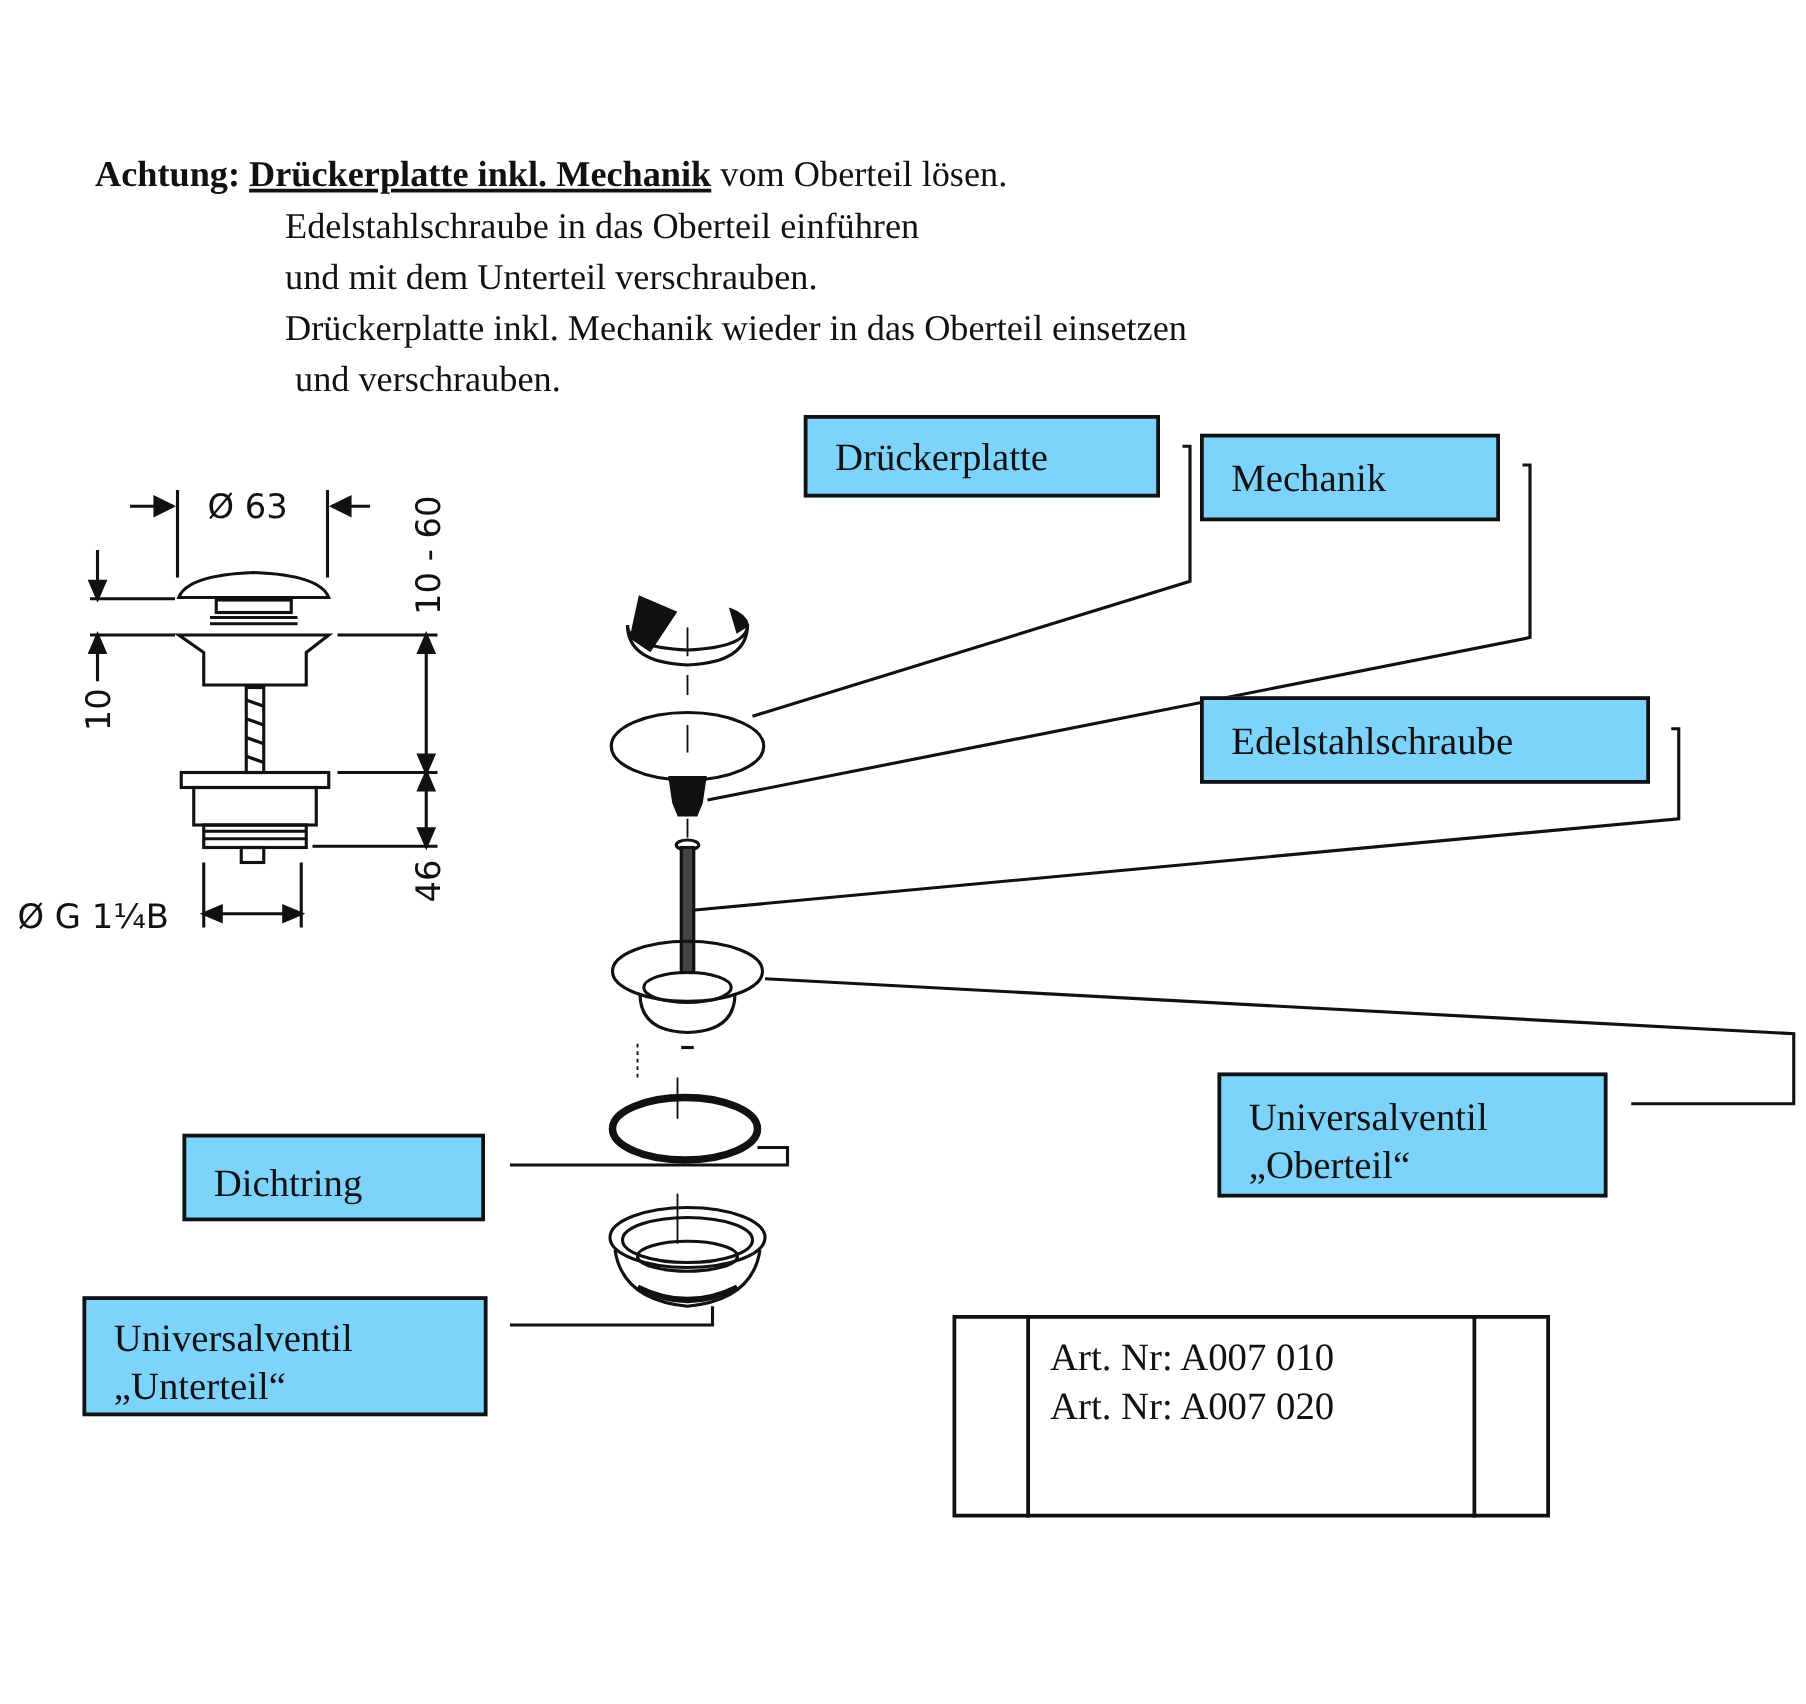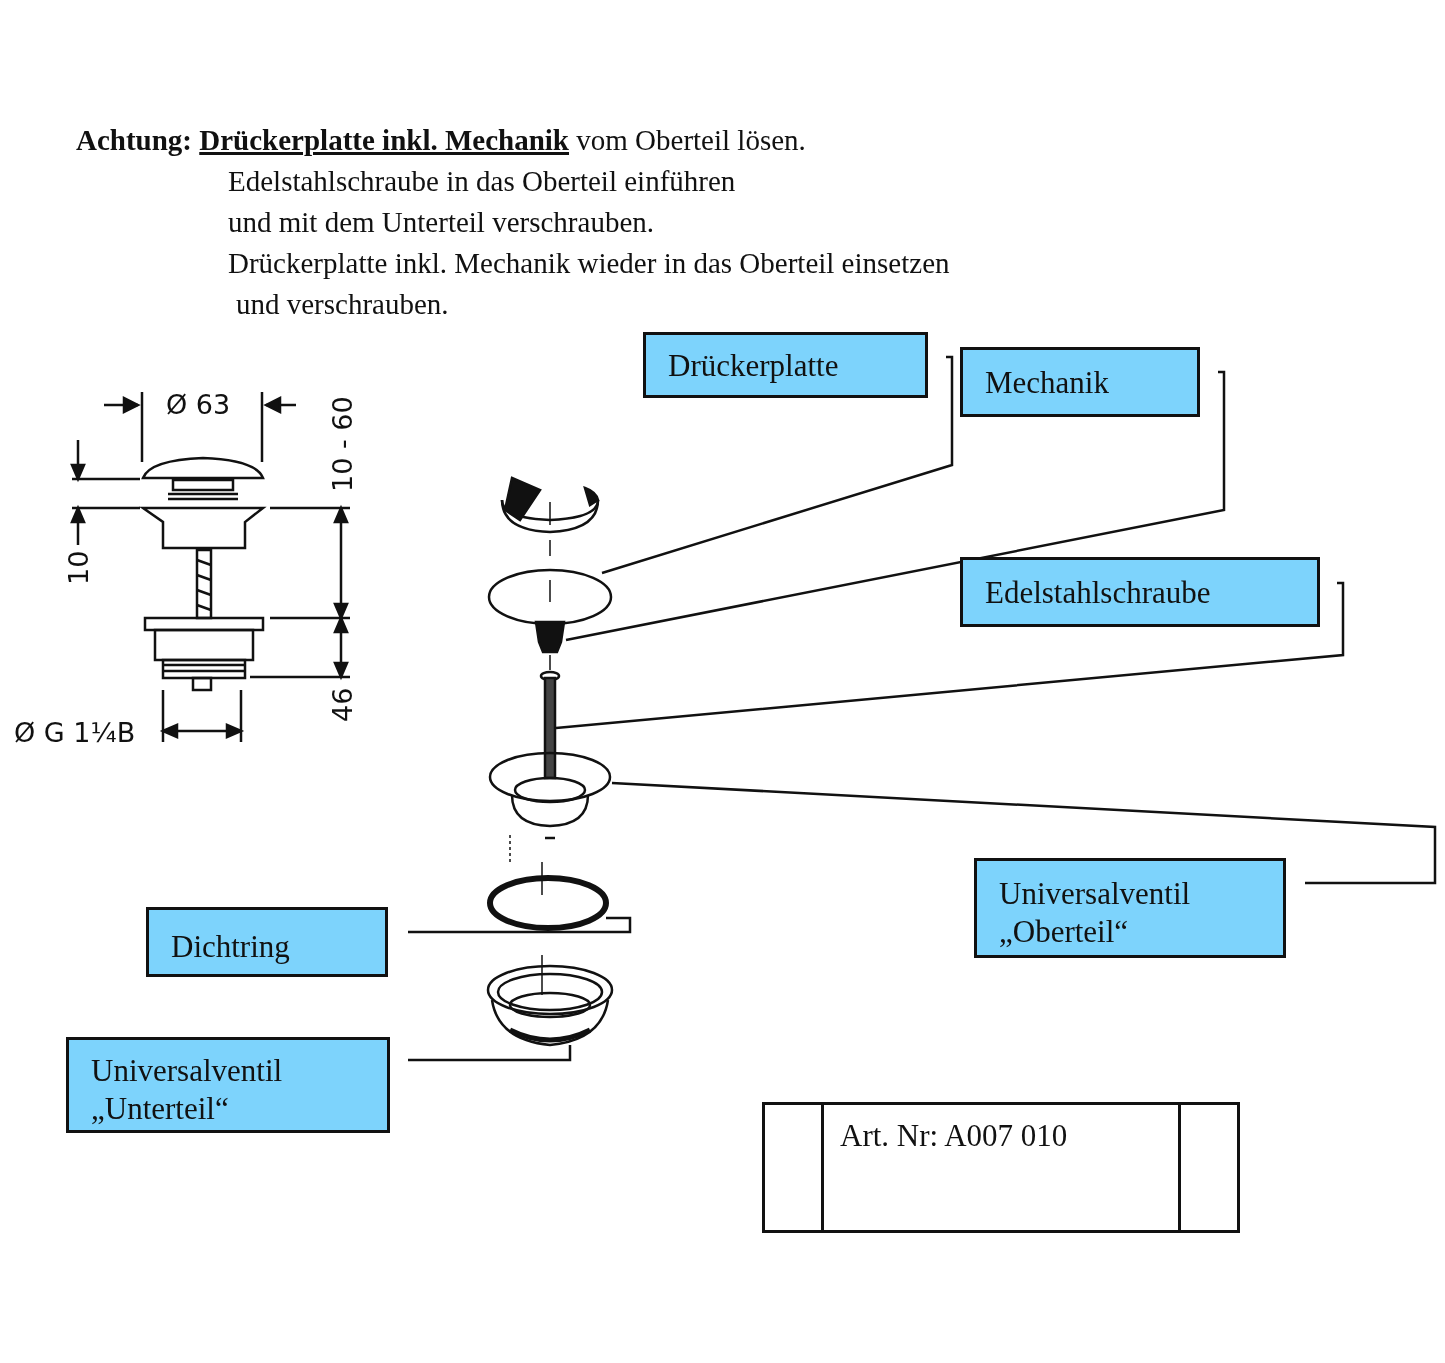--- a/index.html
+++ b/index.html
@@ -8,21 +8,21 @@
   .instr { position: absolute; left: 76px; top: 120px; font-size: 29px; line-height: 41px; }
   .instr .row { white-space: nowrap; }
   .instr .lead { font-weight: bold; }
   .instr .emph { font-weight: bold; text-decoration: underline; text-decoration-thickness: 3px; }
   .instr .indent { padding-left: 152px; }
   .instr .indent2 { padding-left: 160px; }
   .label-box { position: absolute; border: 3px solid #111; background: #7dd3fc; box-sizing: border-box;
                font-size: 31px; line-height: 38px; padding-left: 22px; }
   svg.art { position: absolute; left: 0; top: 0; width: 1445px; height: 1363px; }
   .dim-text { font-family: "DejaVu Sans", "Liberation Sans", sans-serif; font-size: 27px; fill: #111; }
-  .artbox { position: absolute; left: 762px; top: 1102px; width: 478px; height: 131px;
+  .artbox { position: absolute; left: 762px; top: 1052px; width: 478px; height: 162px;
             border: 3px solid #111; box-sizing: border-box; }
   .artbox .inner { position: absolute; left: 56px; right: 56px; top: -3px; bottom: -3px;
                    border-left: 3px solid #111; border-right: 3px solid #111; }
   .artbox .lines { position: absolute; left: 16px; top: 14px; font-size: 31px; line-height: 39px; }
 </style>
 </head>
 <body>
 
 <div class="instr">
   <div class="row">
@@ -151,15 +151,16 @@
 </div>
 <div class="label-box" style="left:66px; top:1037px; width:324px; height:96px; padding-top:12px;">
   <div>Universalventil</div>
   <div>„Unterteil“</div>
 </div>
 
 <div class="artbox">
   <div class="inner">
     <div class="lines">
       <div>Art. Nr: A007 010</div>
+      <div>Art. Nr: A007 020</div>
     </div>
   </div>
 </div>
 
 </body></html>

